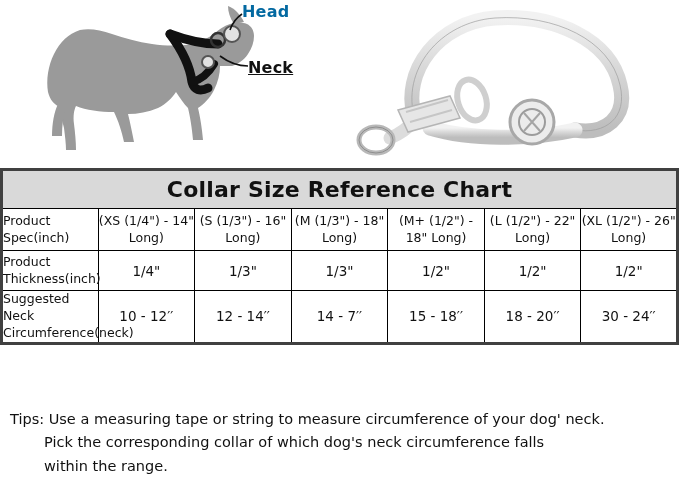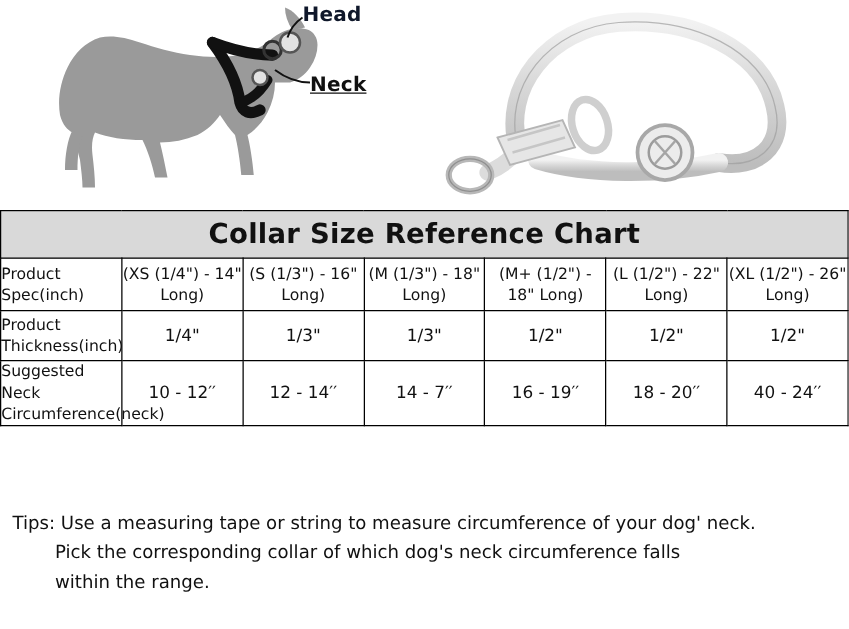--- a/index.html
+++ b/index.html
@@ -40,21 +40,21 @@
     top: 0px;
     width: 350px;
     height: 168px;
   }
   .label-head {
     position: absolute;
     left: 222px;
     top: 2px;
     font-size: 16px;
     font-weight: 700;
-    color: #0f172a;
+    color: #0369a1;
     letter-spacing: 0.2px;
   }
   .label-neck {
     position: absolute;
     left: 228px;
     top: 58px;
     font-size: 16px;
     font-weight: 700;
     color: #111;
     letter-spacing: 0.2px;
@@ -65,21 +65,21 @@
   .table-zone {
     position: absolute;
     left: 0;
     top: 168px;
     width: 679px;
   }
   table.size-chart {
     border-collapse: collapse;
     width: 679px;
     table-layout: fixed;
-    border: 1px solid #404040;
+    border: 3px solid #404040;
   }
   table.size-chart td, table.size-chart th {
     border: 1px solid #000;
     padding: 0;
     vertical-align: middle;
   }
   .title-cell {
     background: #d9d9d9;
     text-align: center;
     font-size: 22px;
@@ -226,23 +226,23 @@
         <td class="val-cell">1/3"</td>
         <td class="val-cell">1/2"</td>
         <td class="val-cell">1/2"</td>
         <td class="val-cell">1/2"</td>
       </tr>
       <tr class="r-circ">
         <td class="row-head">Suggested  Neck Circumference(neck)</td>
         <td class="val-cell">10 - 12′′</td>
         <td class="val-cell">12 - 14′′</td>
         <td class="val-cell">14 - 7′′</td>
-        <td class="val-cell">16 - 19′′</td>
+        <td class="val-cell">15 - 18′′</td>
         <td class="val-cell">18 - 20′′</td>
-        <td class="val-cell">40 - 24′′</td>
+        <td class="val-cell">30 - 24′′</td>
       </tr>
     </tbody>
       </table>
   </div>
 
   <div class="tips">
     <p class="l1">Tips: Use a measuring tape or string to measure circumference of your dog' neck.</p>
     <p class="l2">Pick the corresponding collar of which dog's neck circumference falls</p>
     <p class="l3">within the range.</p>
   </div>

